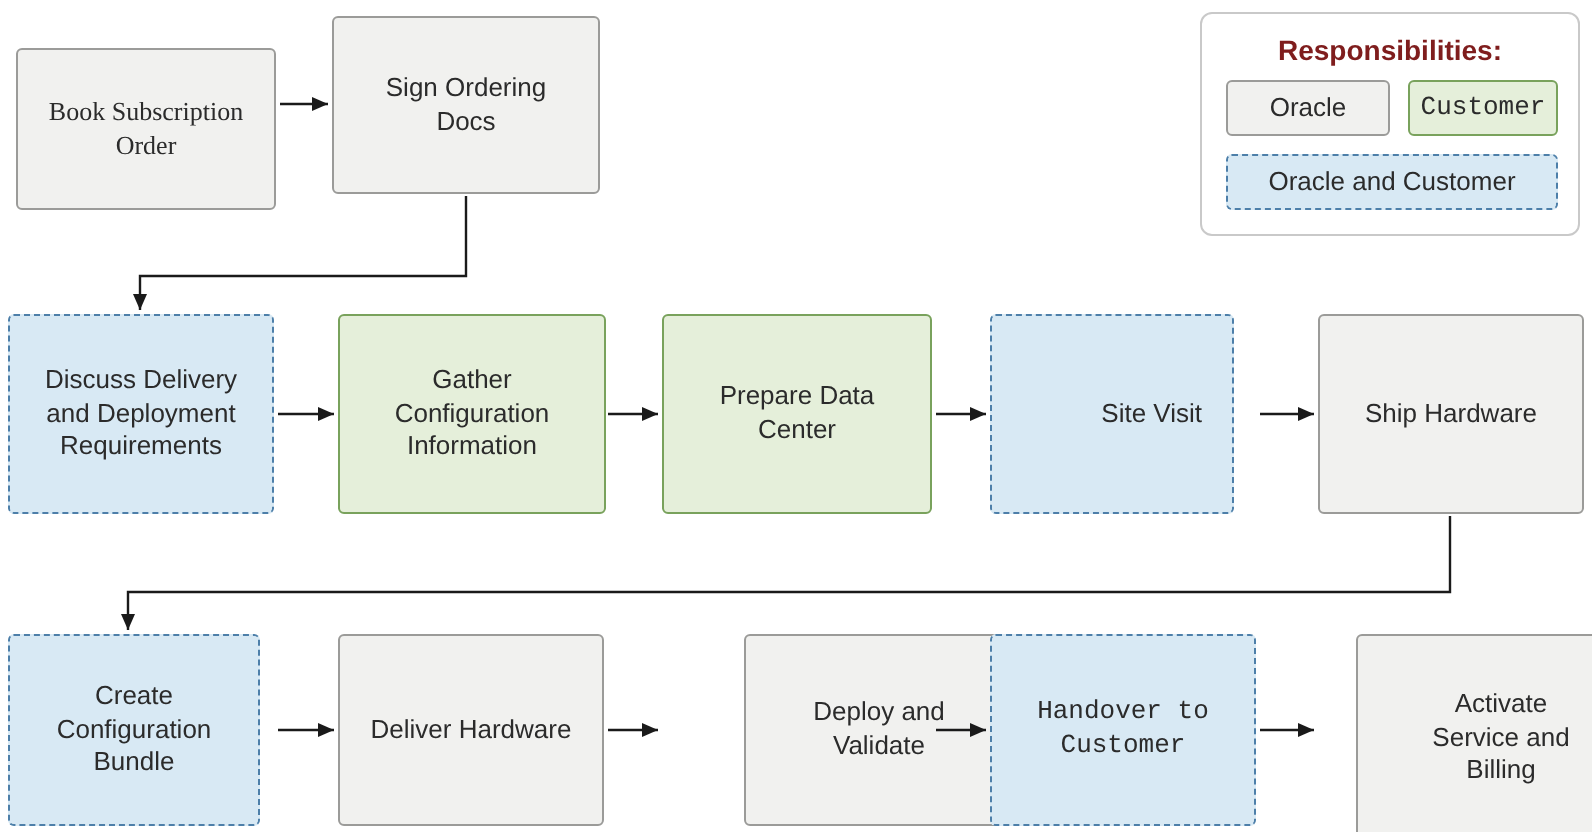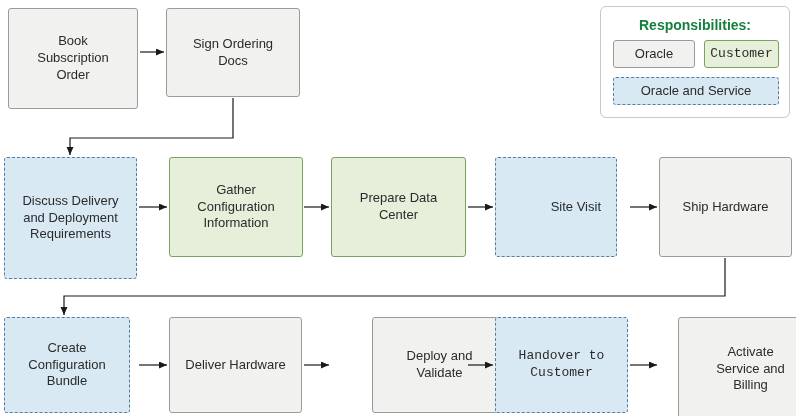--- a/index.html
+++ b/index.html
@@ -46,61 +46,61 @@
     background: #ffffff;
     border: 1px solid #c9c9c9;
     border-radius: 6px;
   }
   .legend-title {
     position: absolute;
     top: 10px; left: 0; right: 0;
     text-align: center;
     font-weight: bold;
     font-size: 14px;
-    color: #15803d;
+    color: #7f1d1d;
   }
 
   svg.arrows {
     position: absolute;
     left: 0; top: 0;
     pointer-events: none;
   }
   .arrow {
     stroke: var(--arrow, #1a1a1a);
     stroke-width: 1.2;
     fill: none;
     marker-end: url(#ah);
   }
 </style>
 </head>
 <body>
 
 <div class="canvas">
 
-  <div class="node oracle" style="left:8px; top:8px; width:130px; height:101px;">
+  <div class="node oracle" style="left:8px; top:24px; width:130px; height:81px;font-family:Liberation Serif, serif;">
     <span>Book Subscription Order</span>
   </div>
   <div class="node oracle" style="left:166px; top:8px; width:134px; height:89px;">
     <span>Sign Ordering Docs</span>
   </div>
 
   <div class="legend">
     <div class="legend-title">Responsibilities:</div>
   </div>
   <div class="node oracle" style="left:613px; top:40px; width:82px; height:28px;">
     <span>Oracle</span>
   </div>
   <div class="node customer" style="left:704px; top:40px; width:75px; height:28px;font-family:Liberation Mono, monospace;">
     <span>Customer</span>
   </div>
   <div class="node both" style="left:613px; top:77px; width:166px; height:28px;">
-    <span>Oracle and Service</span>
+    <span>Oracle and Customer</span>
   </div>
 
-  <div class="node both" style="left:4px; top:157px; width:133px; height:122px;">
+  <div class="node both" style="left:4px; top:157px; width:133px; height:100px;">
     <span>Discuss Delivery and Deployment Requirements</span>
   </div>
   <div class="node customer" style="left:169px; top:157px; width:134px; height:100px;">
     <span>Gather Configuration Information</span>
   </div>
   <div class="node customer" style="left:331px; top:157px; width:135px; height:100px;">
     <span>Prepare Data Center</span>
   </div>
   <div class="node both" style="left:495px; top:157px; width:122px; height:100px;justify-content:flex-end;">
     <span>Site Visit</span>

